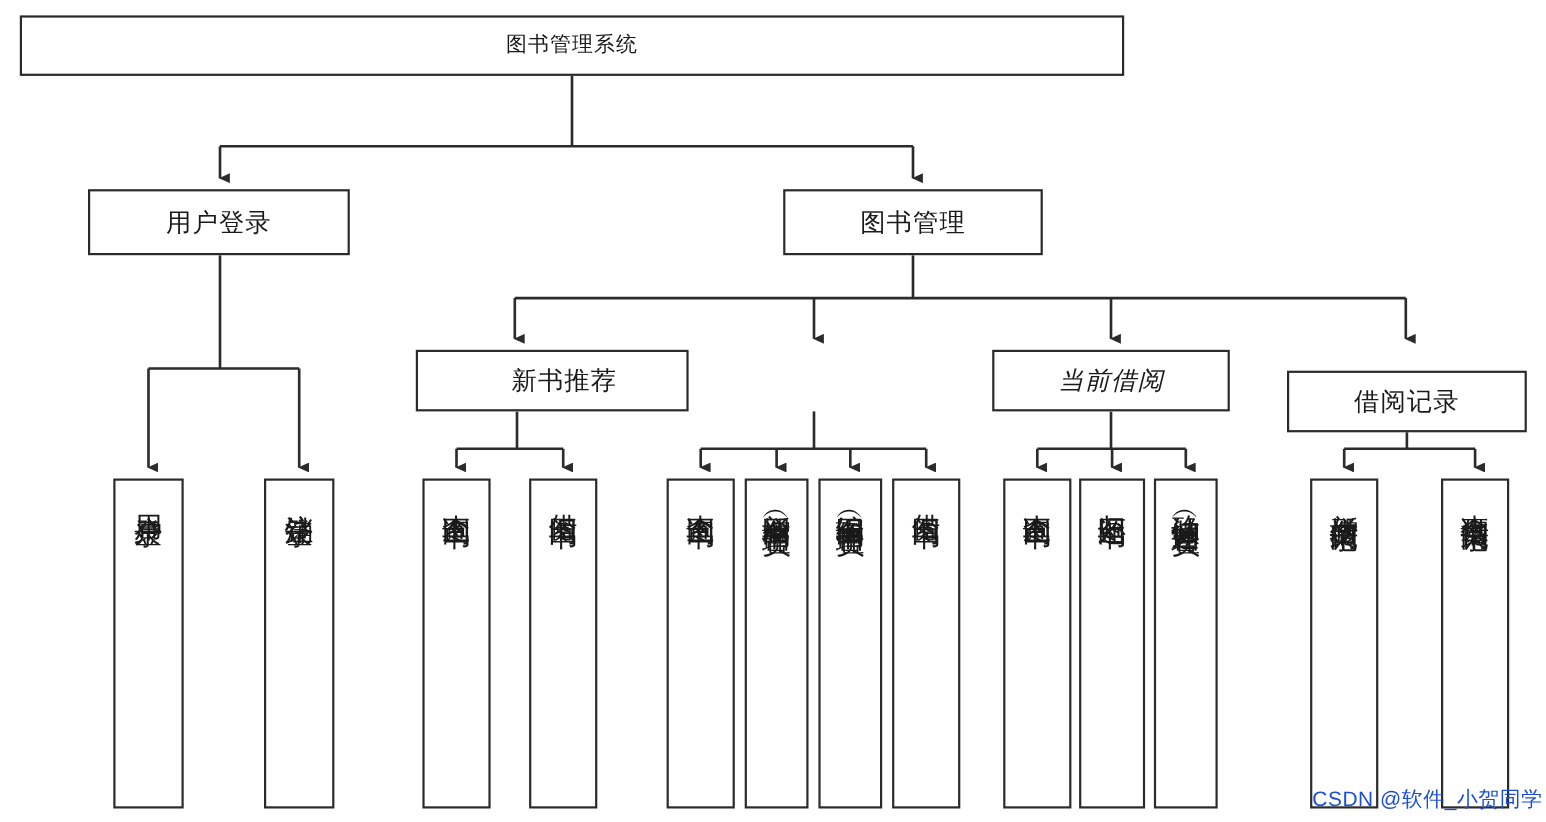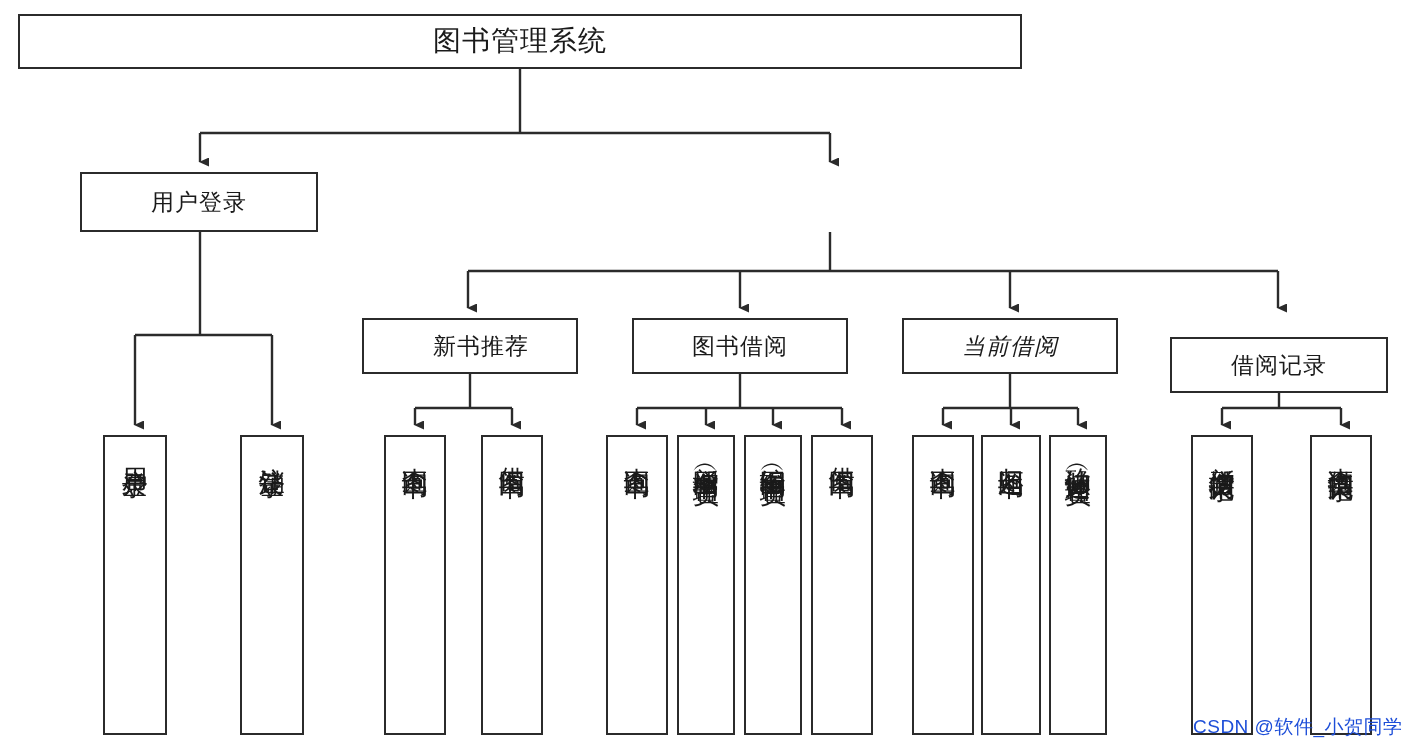--- a/index.html
+++ b/index.html
@@ -50,21 +50,21 @@
     padding-top: 10px;
   }
   .node.vertical .label {
     writing-mode: vertical-rl;
     text-orientation: upright;
     font-size: 26px;
     line-height: 1.1;
     letter-spacing: 2px;
   }
   .node.root .label {
-    font-size: 28px;
+    font-size: 19px;
   }
   .watermark {
     position: absolute;
     font-size: 19px;
     color: #b8b8b8;
     white-space: nowrap;
     letter-spacing: 0.5px;
   }
 </style>
 </head>
@@ -122,26 +122,26 @@
     </g>
   </svg>
 
   <div class="node horizontal root" style="left: 18px; top: 14px; width: 1004px; height: 55px;">
     <span class="label">图书管理系统</span>
   </div>
 
   <div class="node horizontal" style="left: 80px; top: 172px; width: 238px; height: 60px;">
     <span class="label">用户登录</span>
   </div>
+  <div class="node horizontal" style="left: 712px; top: 172px; width: 236px; height: 60px;">
+    <span class="label">图书管理</span>
+  </div>
 
-  <div class="node horizontal" style="left: 362px; top: 318px; width: 216px; height: 56px; padding-left: 22px;">
+  <div class="node horizontal" style="left: 378px; top: 318px; width: 248px; height: 56px; padding-left: 22px;">
     <span class="label">新书推荐</span>
-  </div>
-  <div class="node horizontal" style="left: 632px; top: 318px; width: 216px; height: 56px;">
-    <span class="label">图书借阅</span>
   </div>
   <div class="node horizontal" style="left: 902px; top: 318px; width: 216px; height: 56px; font-style: italic;">
     <span class="label">当前借阅</span>
   </div>
   <div class="node horizontal" style="left: 1170px; top: 318px; width: 218px; height: 56px; margin-top: 19px;">
     <span class="label">借阅记录</span>
   </div>
 
   <div class="node vertical" style="left: 103px; top: 435px; width: 64px; height: 300px;">
     <span class="label">用户登录</span>

